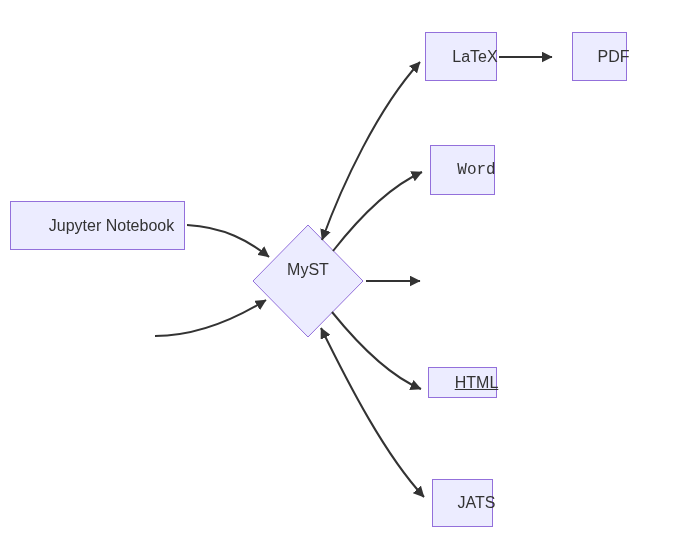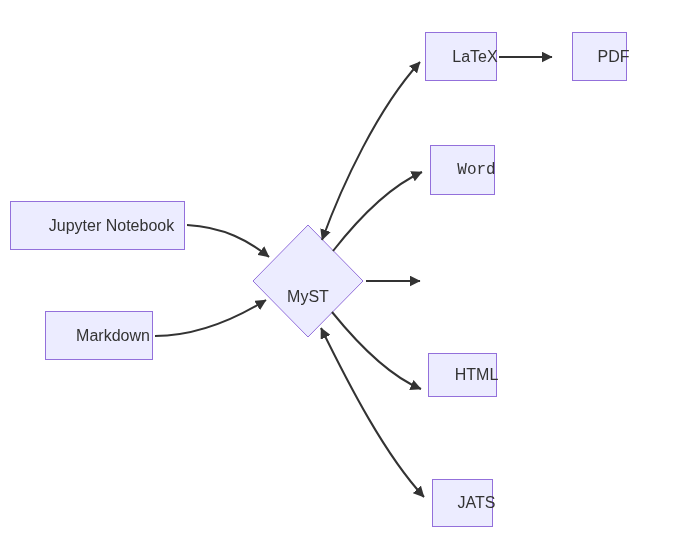--- a/index.html
+++ b/index.html
@@ -31,26 +31,26 @@
     padding-left: 28px;
   }
   .node-label { display: inline-block; }
   
   .n-jupyter  { left: 10px;  top: 201px; width: 175px; height: 49px; }
   .n-markdown { left: 45px;  top: 311px; width: 108px; height: 49px; }
   .n-latex    { left: 425px; top: 32px;  width: 72px;  height: 49px; }
   .n-pdf      { left: 572px; top: 32px;  width: 55px;  height: 49px; }
   .n-word     { left: 430px; top: 145px; width: 65px;  height: 50px; font-family: Liberation Mono, monospace; }
   .n-react    { left: 427px; top: 257px; width: 70px;  height: 48px; }
-  .n-html     { left: 428px; top: 353px; width: 69px;  height: 44px; }
+  .n-html     { left: 428px; top: 367px; width: 69px;  height: 31px; text-decoration: underline; }
   .n-jats     { left: 432px; top: 479px; width: 61px;  height: 48px; align-items: center; }
   
   .n-myst-label {
     position: absolute;
-    left: 253px; top: 241px;
+    left: 253px; top: 214px;
     width: 110px; height: 112px;
     display: flex;
     align-items: center;
     justify-content: center;
     font-size: 16px;
     color: #333333;
     background: transparent;
     border: none;
     pointer-events: none;
   }
@@ -86,23 +86,20 @@
     <path class="edge" d="M 333,251 C 362,214 391,186 422,172" marker-end="url(#arrowhead)"></path>
     <path class="edge" d="M 366,281 L 420,281" marker-end="url(#arrowhead)"></path>
     <path class="edge" d="M 332,312 C 362,349 392,377 421,389" marker-end="url(#arrowhead)"></path>
     <path class="edge" d="M 321,328 C 349,385 385,455 424,497" marker-start="url(#arrowhead)" marker-end="url(#arrowhead)"></path>
   </svg>
 
   <div class="node n-jupyter">
     <span class="node-label">Jupyter Notebook</span>
   </div>
 
-  <div class="node n-markdown">
-    <span class="node-label">Markdown</span>
-  </div>
 
   <div class="node n-latex">
     <span class="node-label">LaTeX</span>
   </div>
 
   <div class="node n-pdf">
     <span class="node-label">PDF</span>
   </div>
 
   <div class="node n-word">

